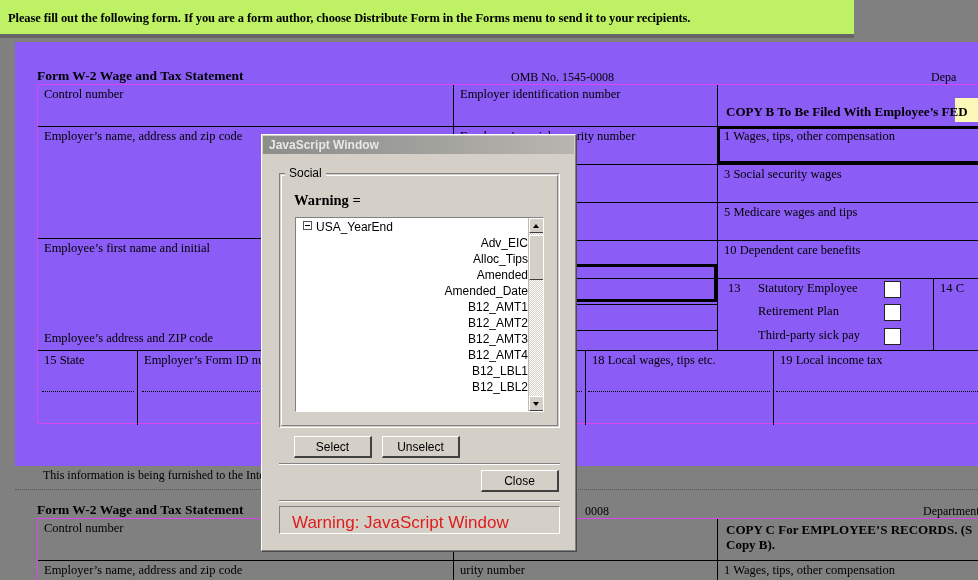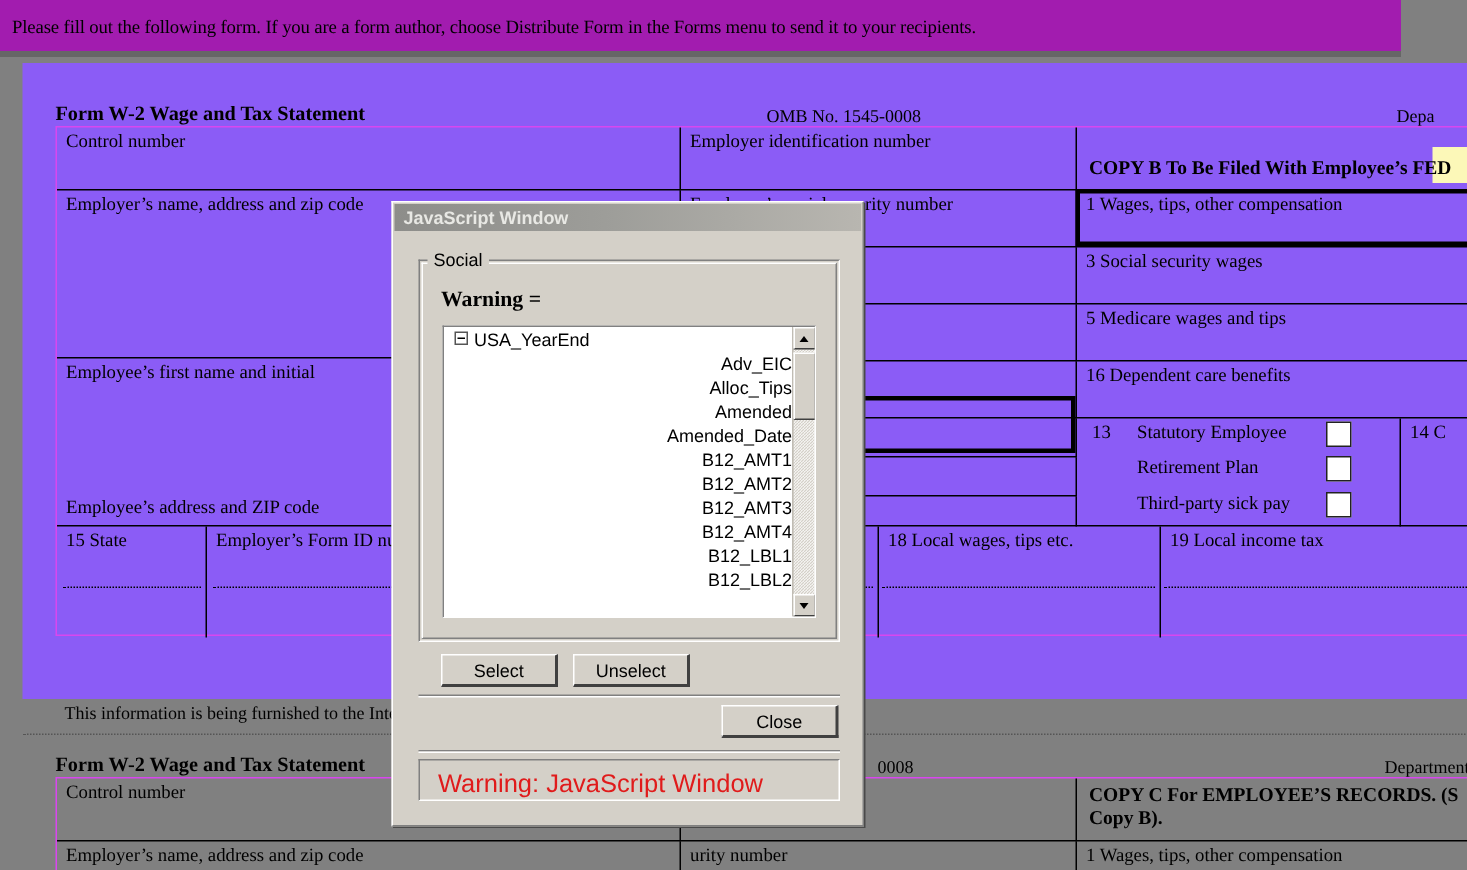--- a/index.html
+++ b/index.html
@@ -13,23 +13,24 @@
   #app {
     position: relative;
     width: 978px; height: 580px;
     overflow: hidden;
     background: #808080;
   }
 
   
   .banner {
     position: absolute; left: 0; top: 0;
-    width: 934px; height: 38px;
-    background: #a21caf;
+    width: 854px; height: 38px;
+    background: #bef264;
     border-bottom: 4px solid #666666;
+    font-weight: bold;
   }
   .banner-text {
     position: absolute; left: 8px; top: 11px;
     font-family: "Liberation Serif", serif;
     font-size: 12.5px;
     color: #000000;
     white-space: nowrap;
     letter-spacing: -0.1px;
   }
 
@@ -397,21 +398,21 @@
           <div class="cell nr" style="left:680px; top:42px; width:266px; height:38px;">
             <div class="cell-label pad2">1 Wages, tips, other compensation</div>
           </div>
           <div class="cell nr" style="left:680px; top:80px; width:266px; height:38px;">
             <div class="cell-label pad2">3 Social security wages</div>
           </div>
           <div class="cell nr" style="left:680px; top:118px; width:266px; height:38px;">
             <div class="cell-label pad2">5  Medicare wages and tips</div>
           </div>
           <div class="cell nr" style="left:680px; top:156px; width:266px; height:38px;">
-            <div class="cell-label pad2">16  Dependent care benefits</div>
+            <div class="cell-label pad2">10  Dependent care benefits</div>
           </div>
 
           <div class="cell" style="left:680px; top:194px; width:216px; height:72px;">
             <div class="cell-label" style="left:10px; top:2px;">13</div>
             <div class="cell-label" style="left:40px; top:2px;">Statutory Employee</div>
             <div class="cell-label" style="left:40px; top:25px;">Retirement Plan</div>
             <div class="cell-label" style="left:40px; top:49px;">Third-party sick pay</div>
             <div class="cbox" style="left:166px; top:2px;"></div>
             <div class="cbox" style="left:166px; top:25px;"></div>
             <div class="cbox" style="left:166px; top:49px;"></div>

